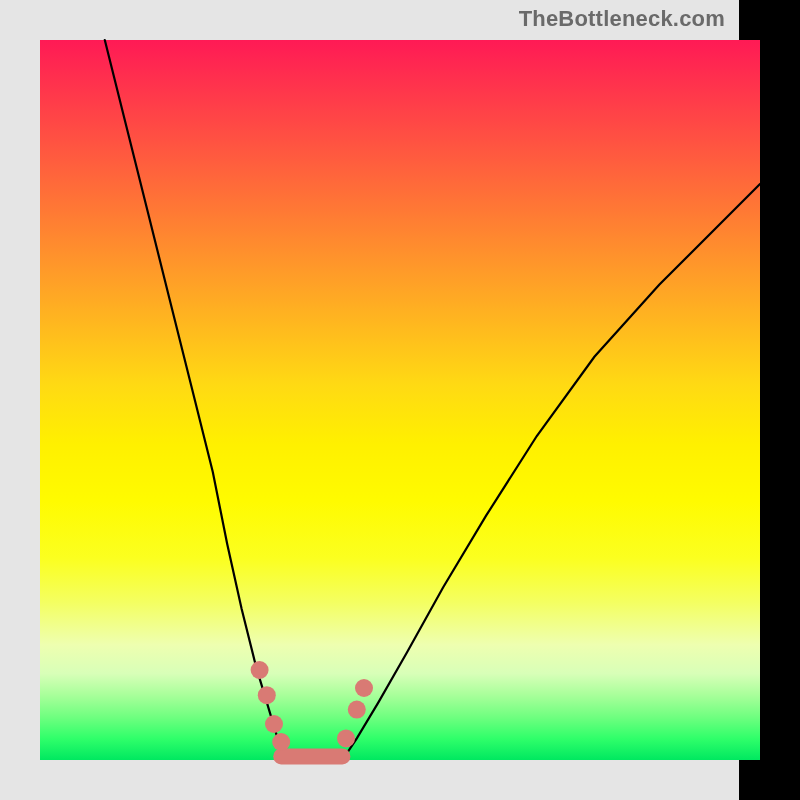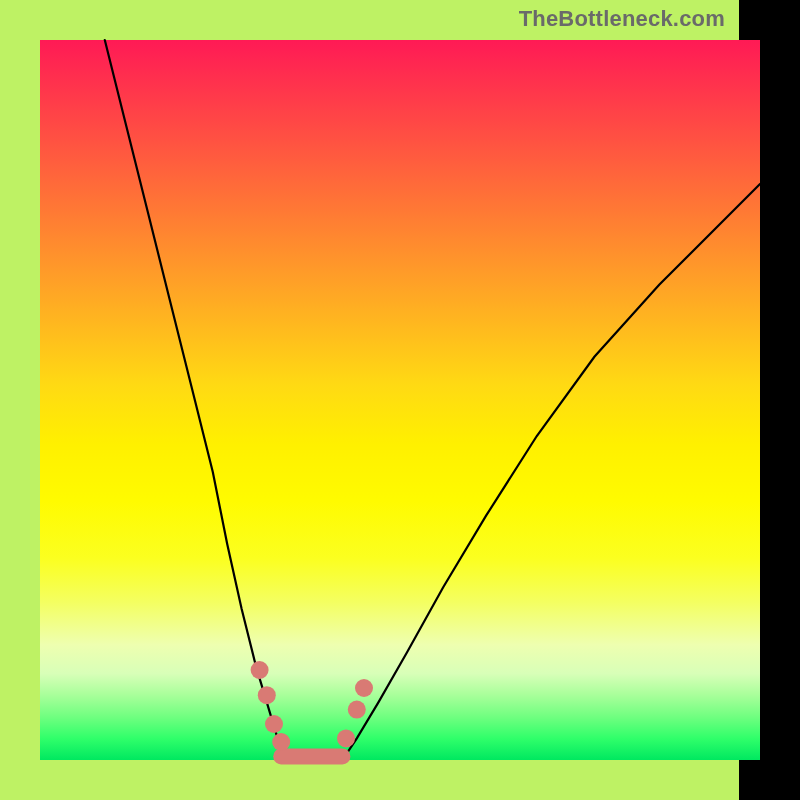--- a/index.html
+++ b/index.html
@@ -1,20 +1,20 @@
 <!DOCTYPE html>
 <html><head>
 <meta charset="utf-8">
 <style>
   * { margin: 0; padding: 0; box-sizing: border-box; }
   html, body { width: 800px; height: 800px; overflow: hidden; background: #000; }
   .frame {
     width: 739px;
     height: 800px;
-    background: #bef264;
+    background: #e5e5e5;
     position: relative;
   }
   .plot-area {
     position: absolute;
     left: 40px;
     top: 40px;
     width: 720px;
     height: 720px;
     background: linear-gradient(to bottom,
       #ff1a55 0%,

